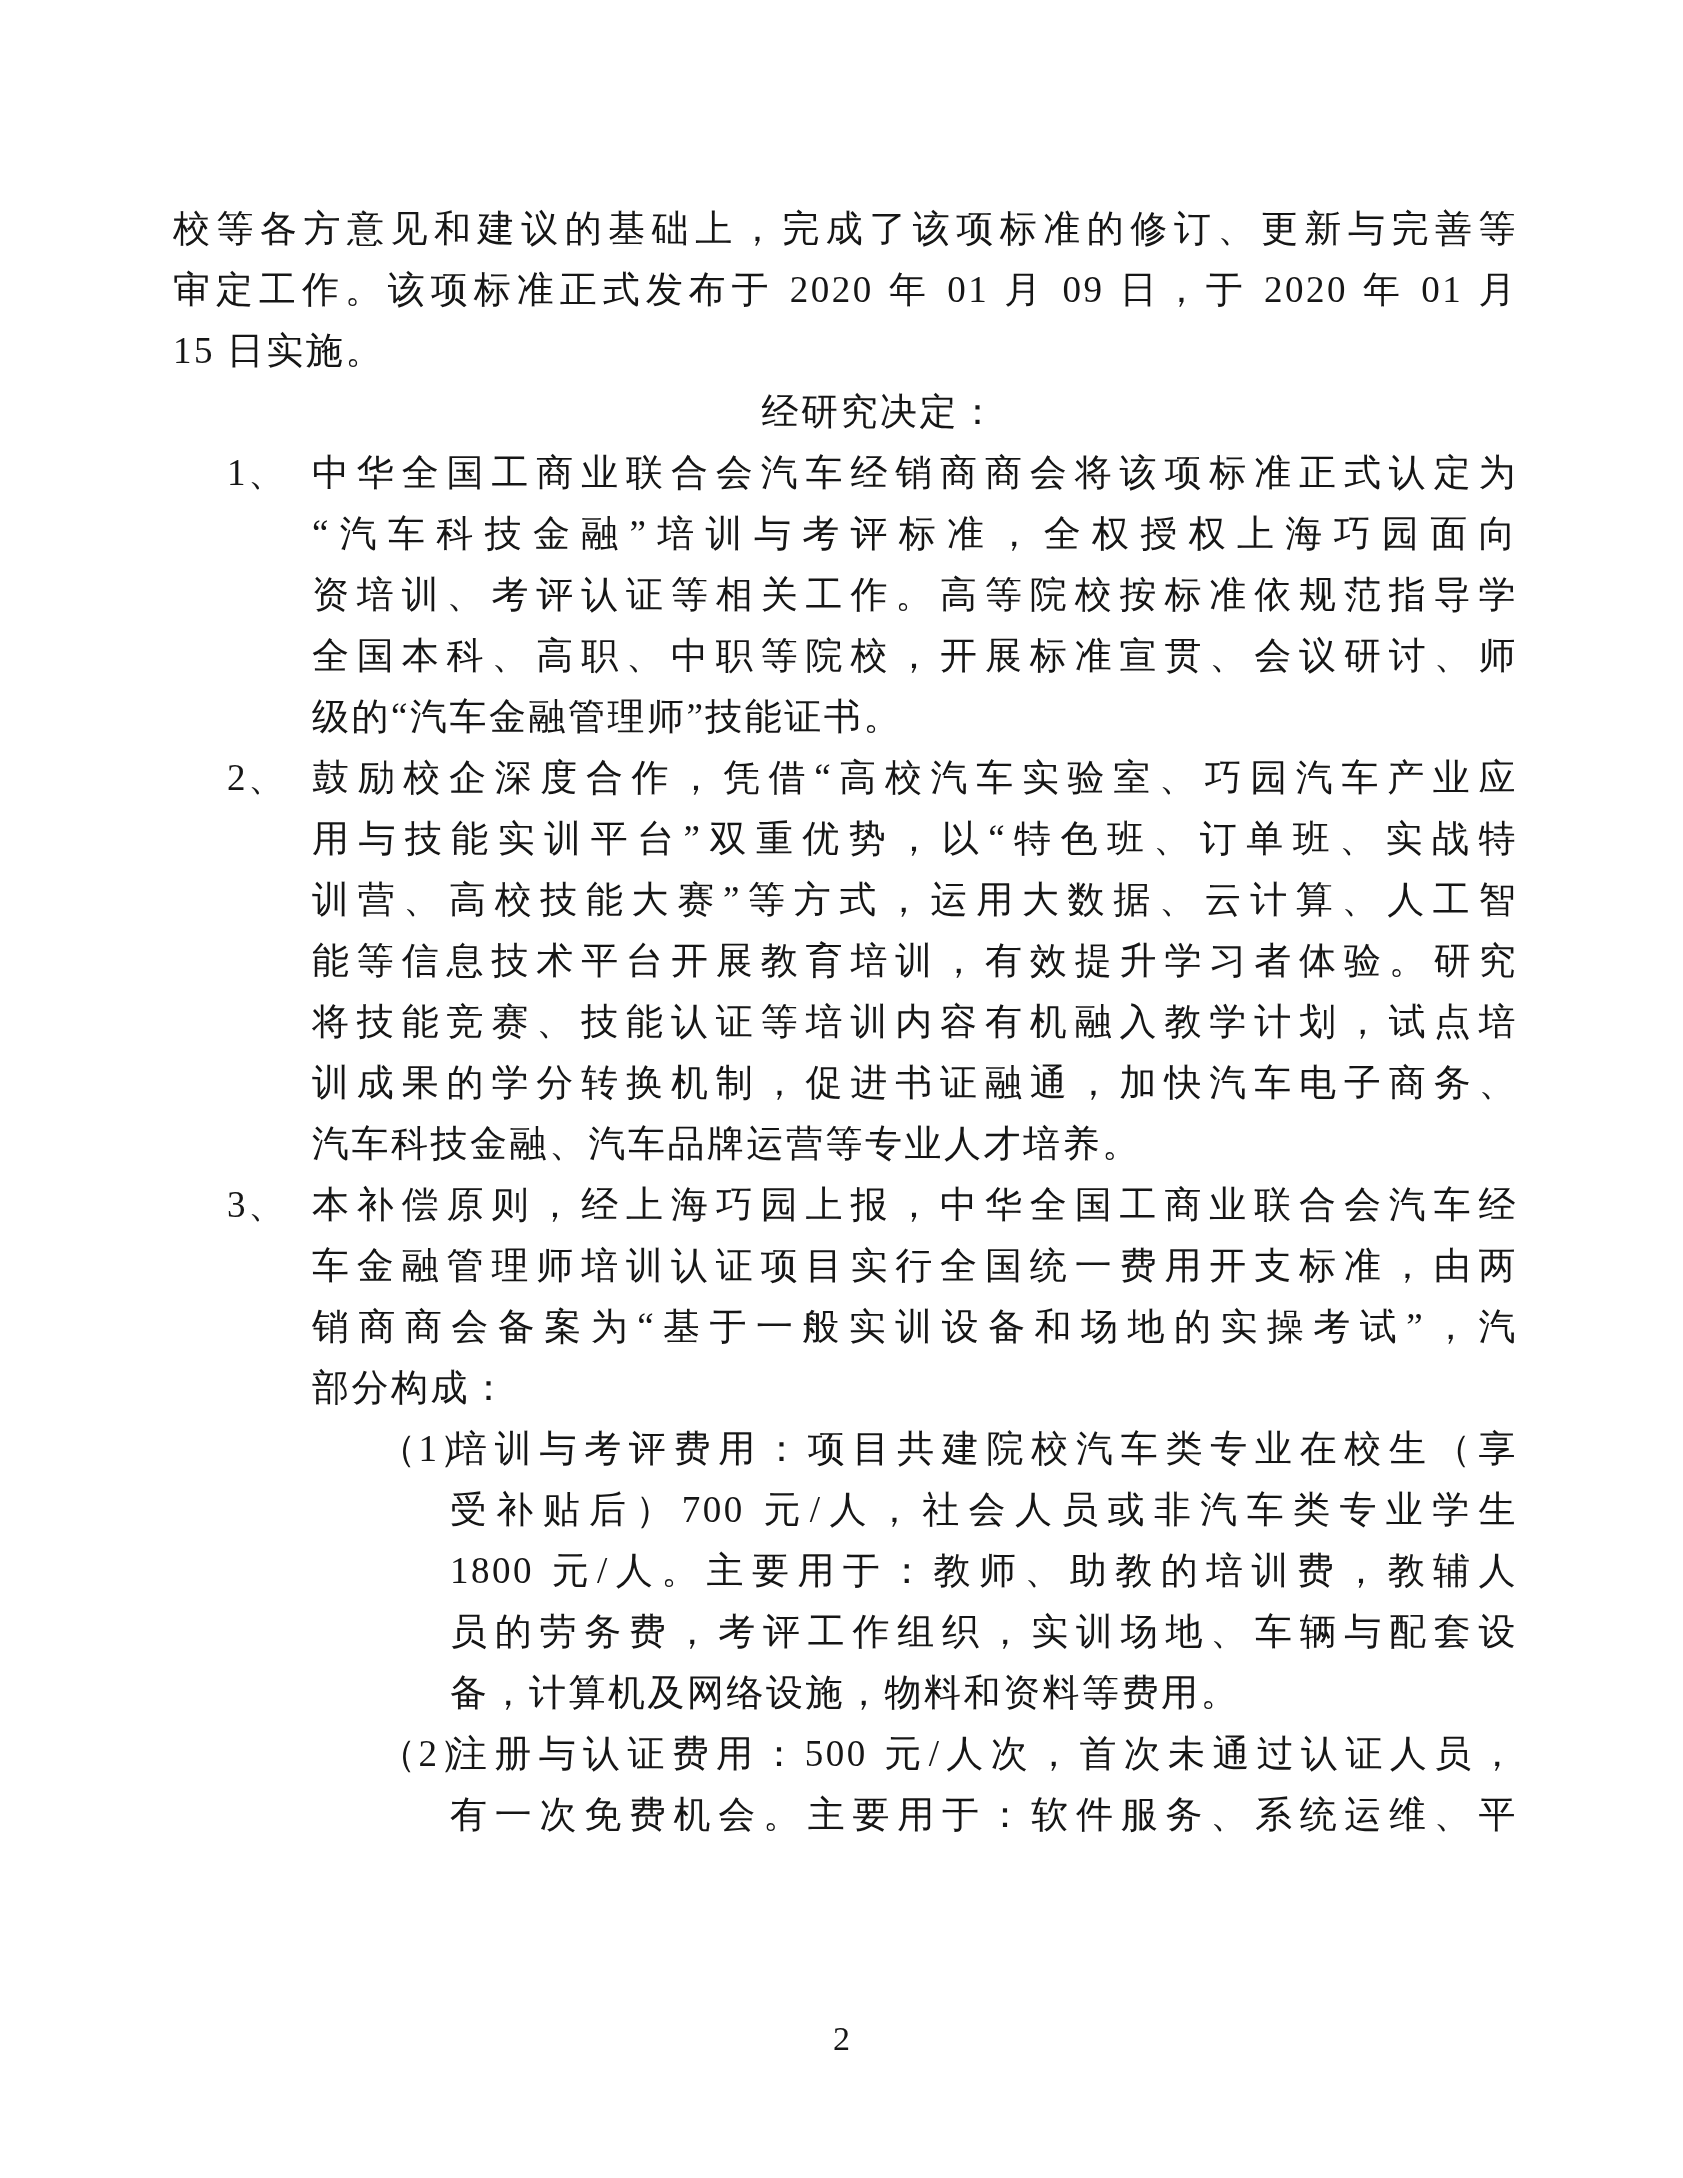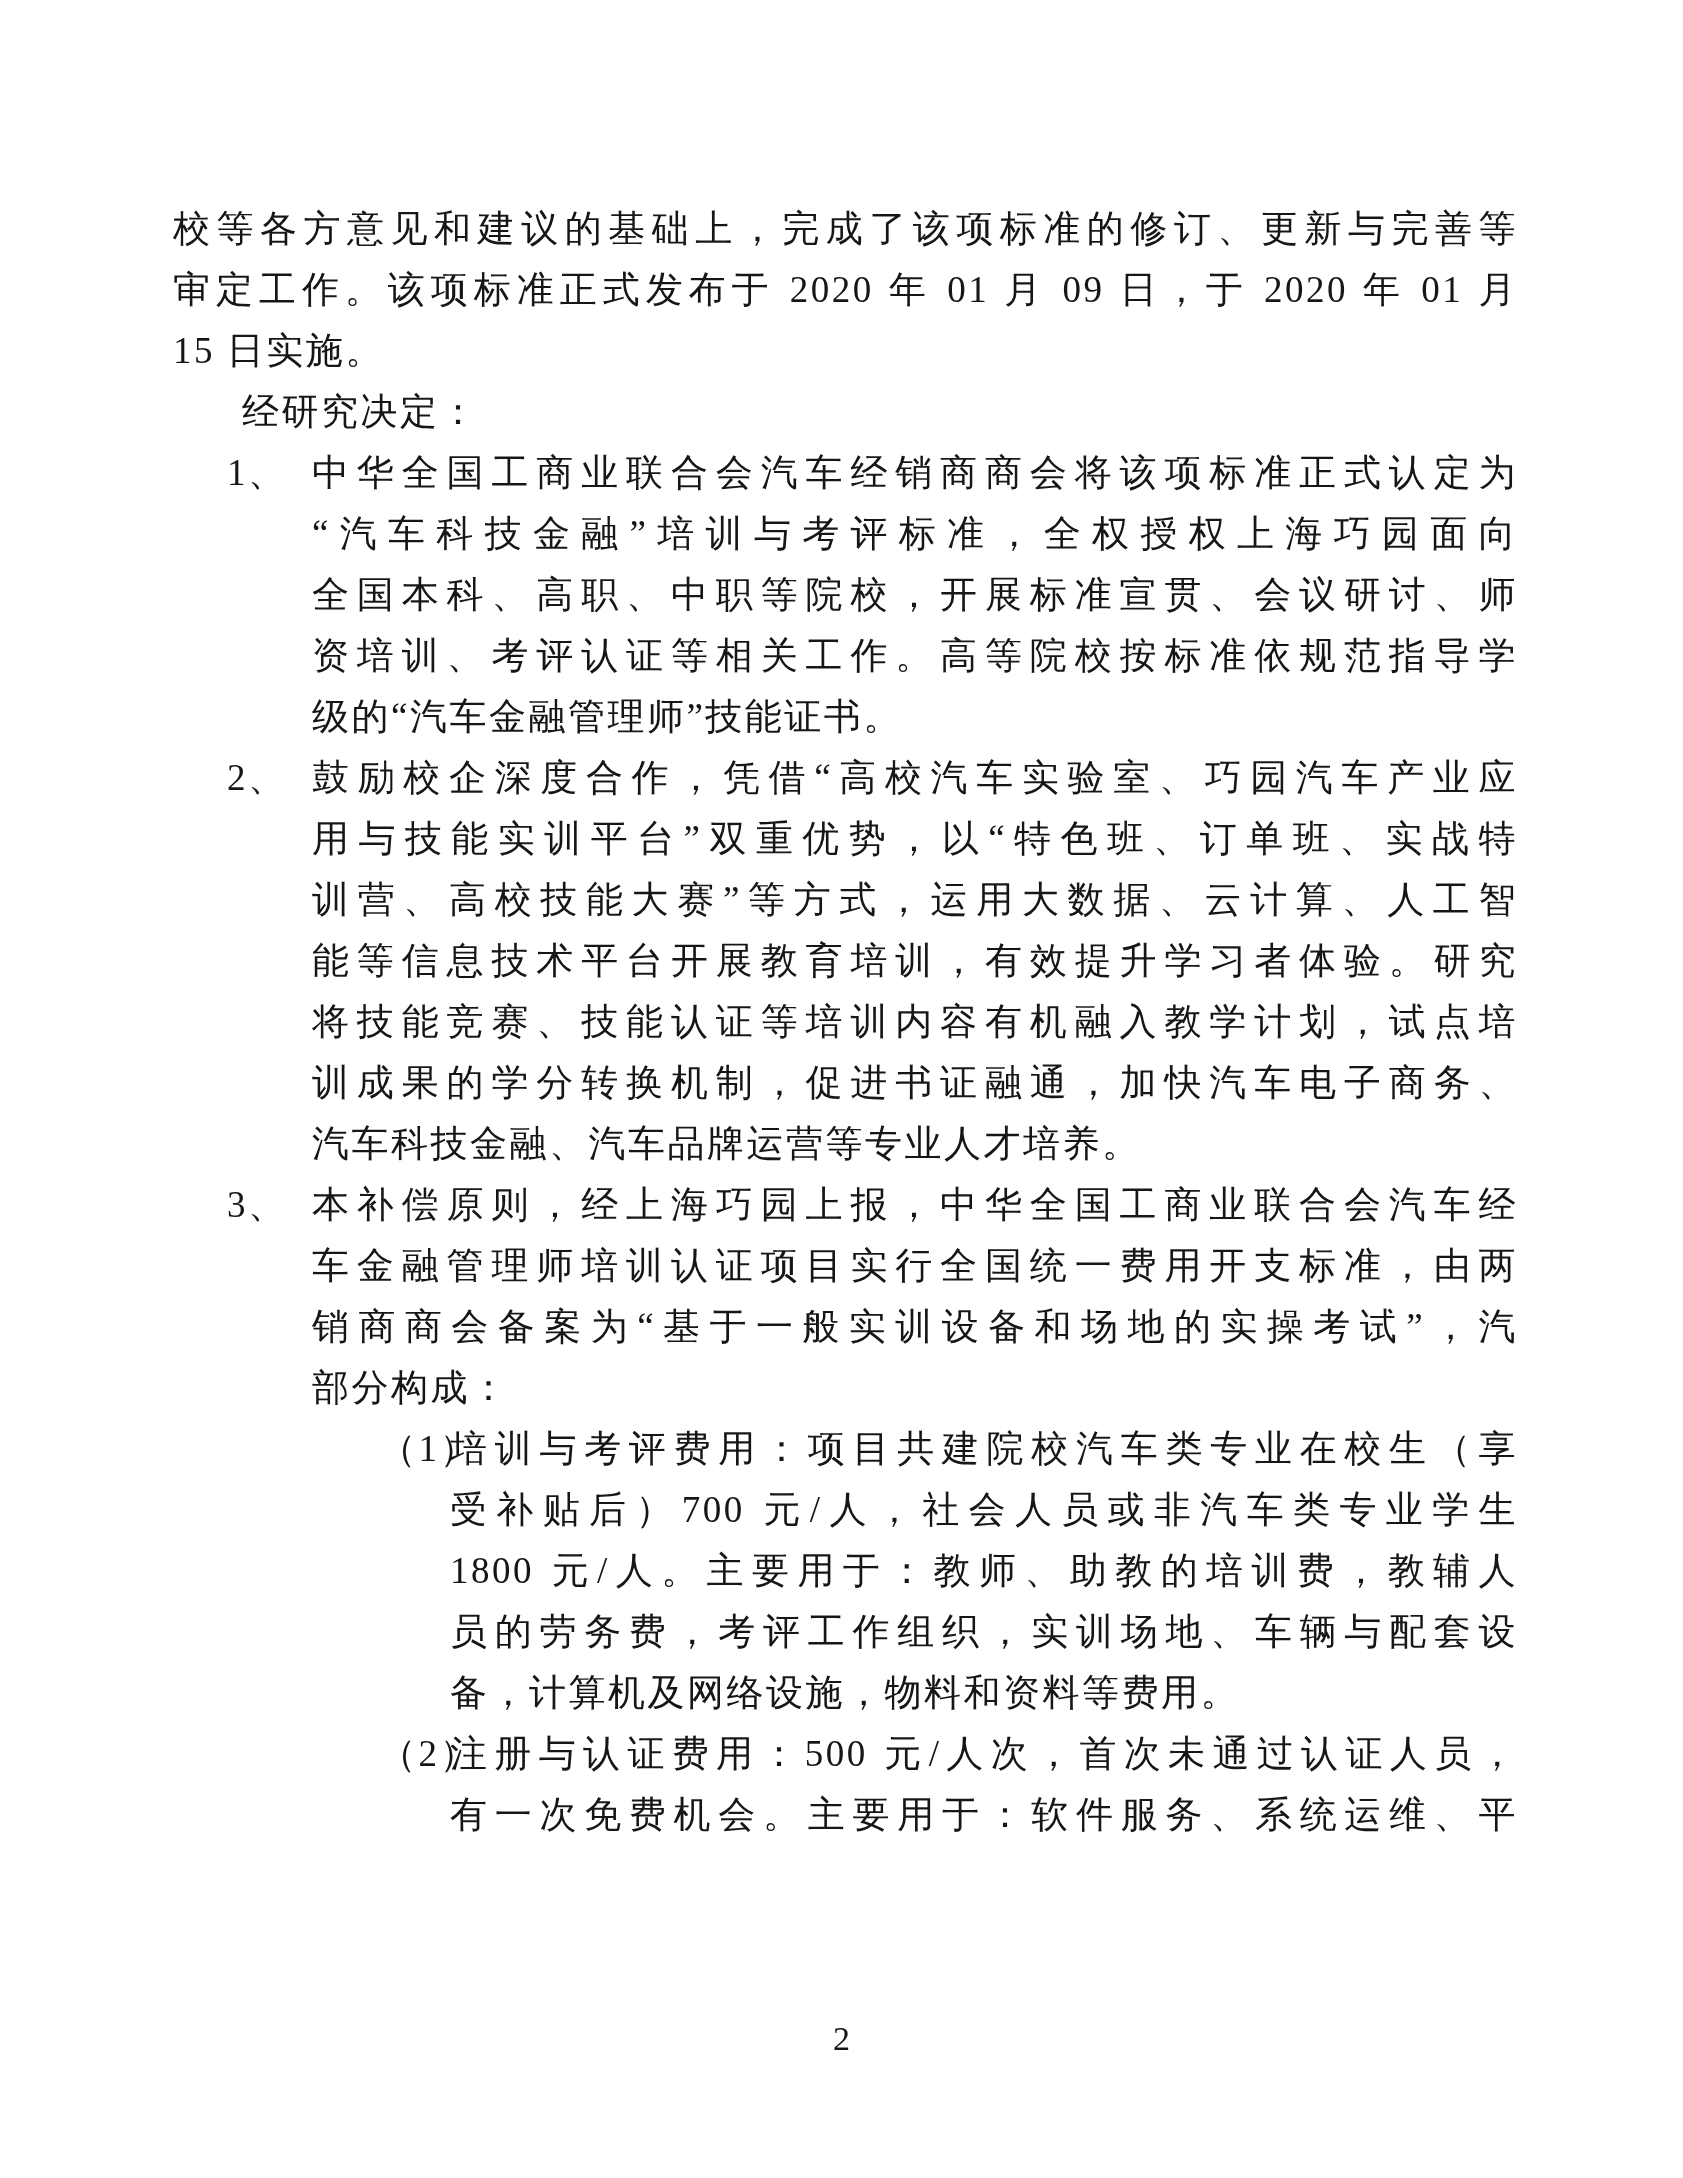--- a/index.html
+++ b/index.html
@@ -22,21 +22,21 @@
     font-size: 37px;
     line-height: 61px;
     letter-spacing: 2.5px;
     white-space: normal;
   }
   
   .jf {
     text-align: justify;
     text-align-last: justify;
   }
-  .ind2 { padding-left: 69px; }          
+  .ind2 { padding-left: 69px; text-align: center; }          
   .item { position: relative; padding-left: 139px; }  
   .mk   { position: absolute; left: 54px; top: 0; }   
   .sub  { position: relative; padding-left: 277px; }  
   .smk  { position: absolute; left: 206px; top: 0; }  
   .page-number {
     position: absolute;
     left: 0; right: 0;
     top: 2020px;
     text-align: center;
     font-size: 34px;
@@ -52,22 +52,22 @@
     <div class="ln jf">校等各方意见和建议的基础上，完成了该项标准的修订、更新与完善等</div>
     <div class="ln jf">审定工作。该项标准正式发布于 2020 年 01 月 09 日，于 2020 年 01 月</div>
     <div class="ln">15 日实施。</div>
 
     <div class="ln ind2">经研究决定：</div>
 
     <div class="ln item jf">
       <span class="mk">1、</span><span>中华全国工商业联合会汽车经销商商会将该项标准正式认定为</span>
     </div>
     <div class="ln item jf">“汽车科技金融”培训与考评标准，全权授权上海巧园面向</div>
+    <div class="ln item jf">资培训、考评认证等相关工作。高等院校按标准依规范指导学</div>
     <div class="ln item jf">全国本科、高职、中职等院校，开展标准宣贯、会议研讨、师</div>
-    <div class="ln item jf">资培训、考评认证等相关工作。高等院校按标准依规范指导学</div>
     <div class="ln item">级的“汽车金融管理师”技能证书。</div>
 
     <div class="ln item jf">
       <span class="mk">2、</span><span>鼓励校企深度合作，凭借“高校汽车实验室、巧园汽车产业应</span>
     </div>
     <div class="ln item jf">用与技能实训平台”双重优势，以“特色班、订单班、实战特</div>
     <div class="ln item jf">训营、高校技能大赛”等方式，运用大数据、云计算、人工智</div>
     <div class="ln item jf">能等信息技术平台开展教育培训，有效提升学习者体验。研究</div>
     <div class="ln item jf">将技能竞赛、技能认证等培训内容有机融入教学计划，试点培</div>
     <div class="ln item jf">训成果的学分转换机制，促进书证融通，加快汽车电子商务、</div>

